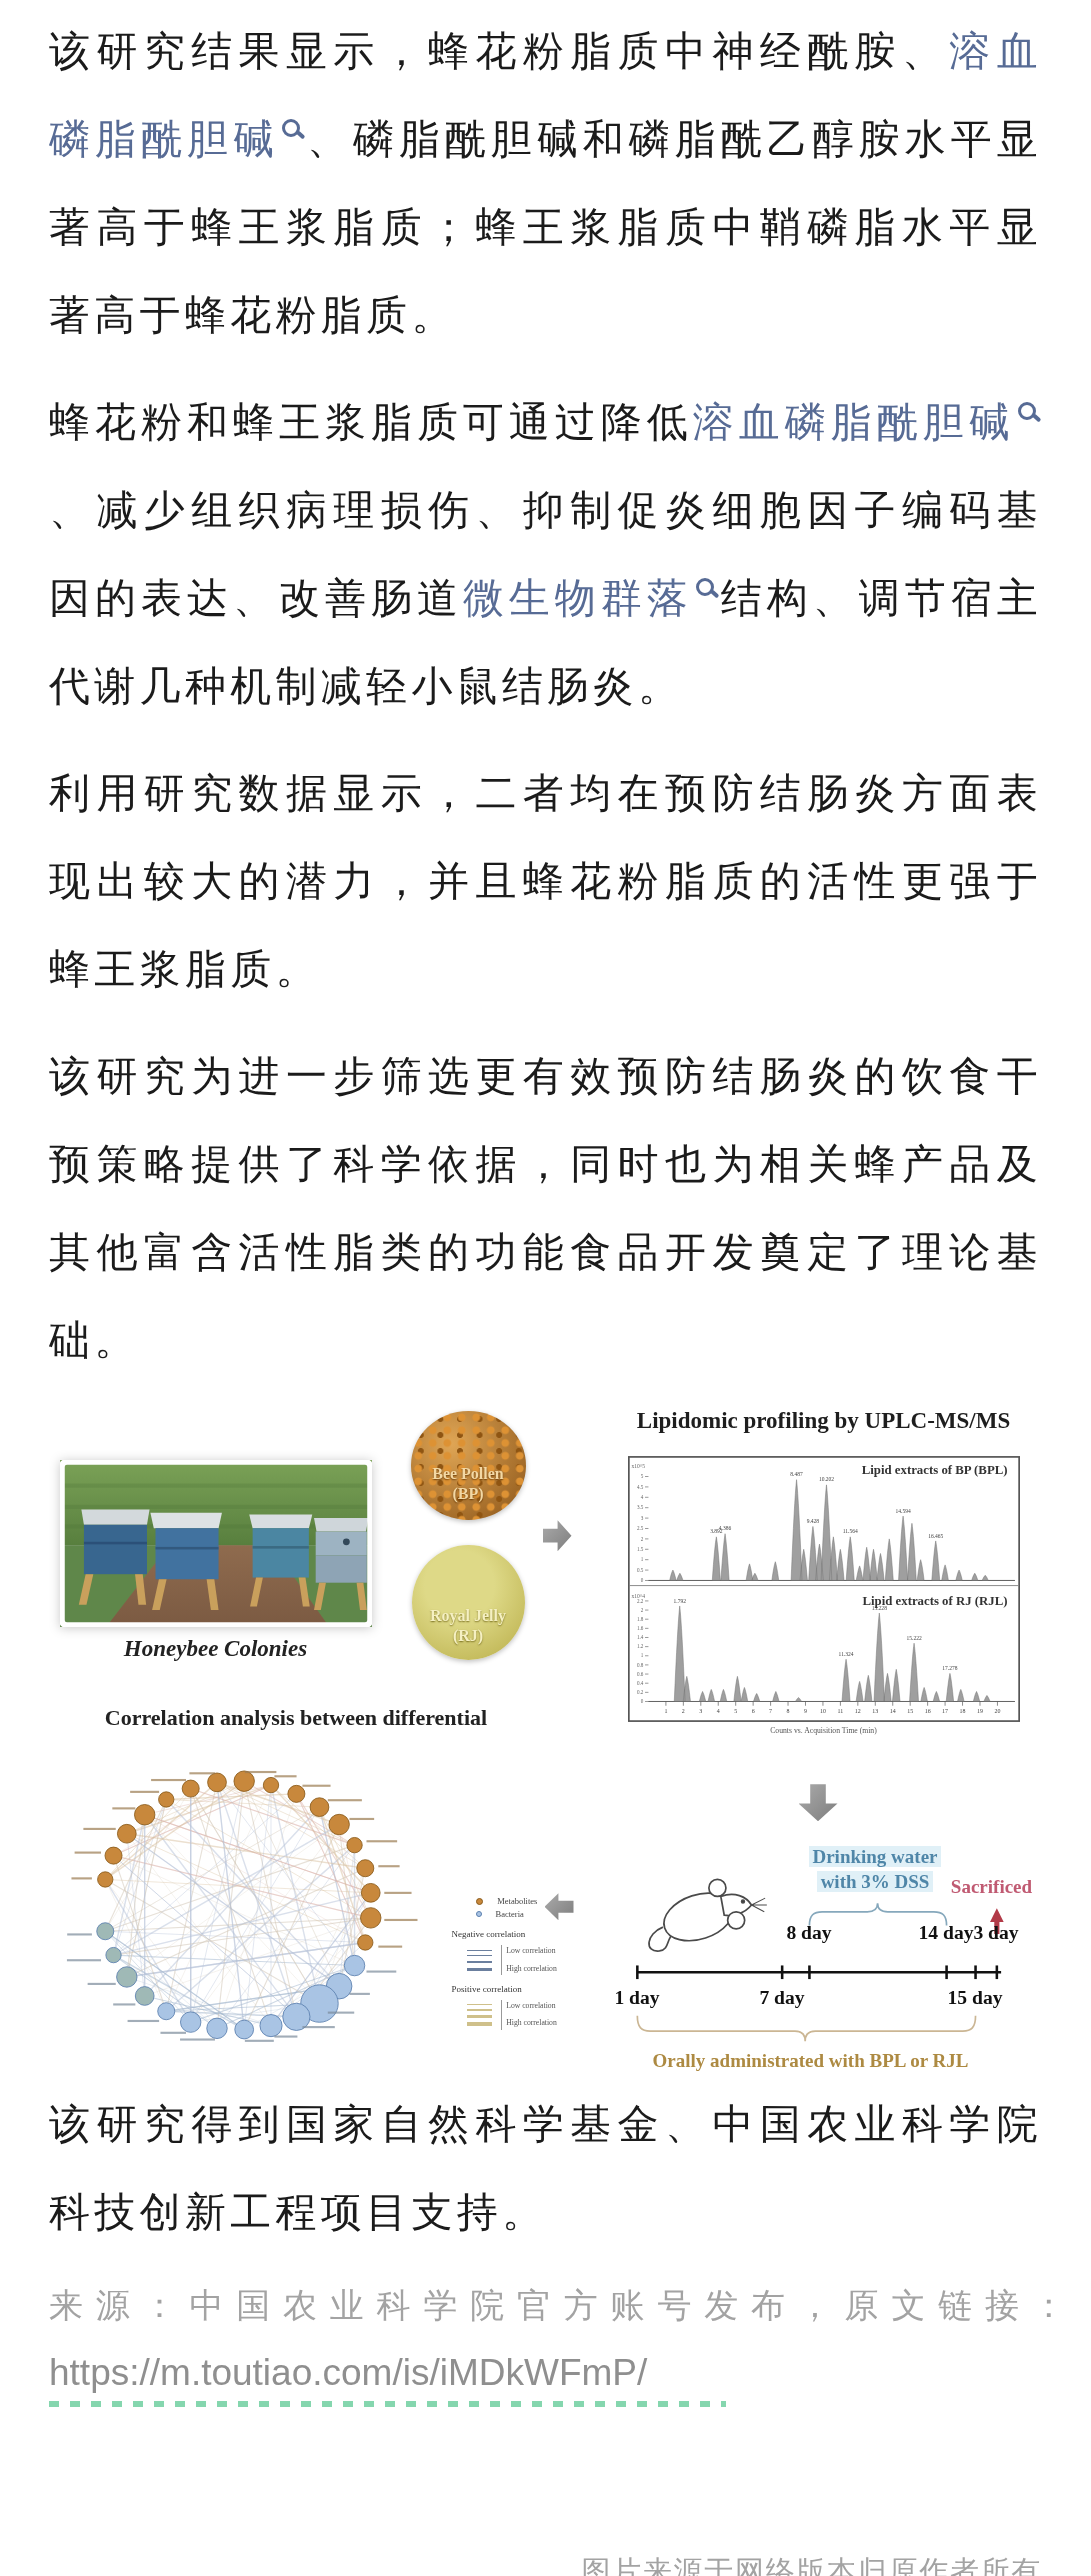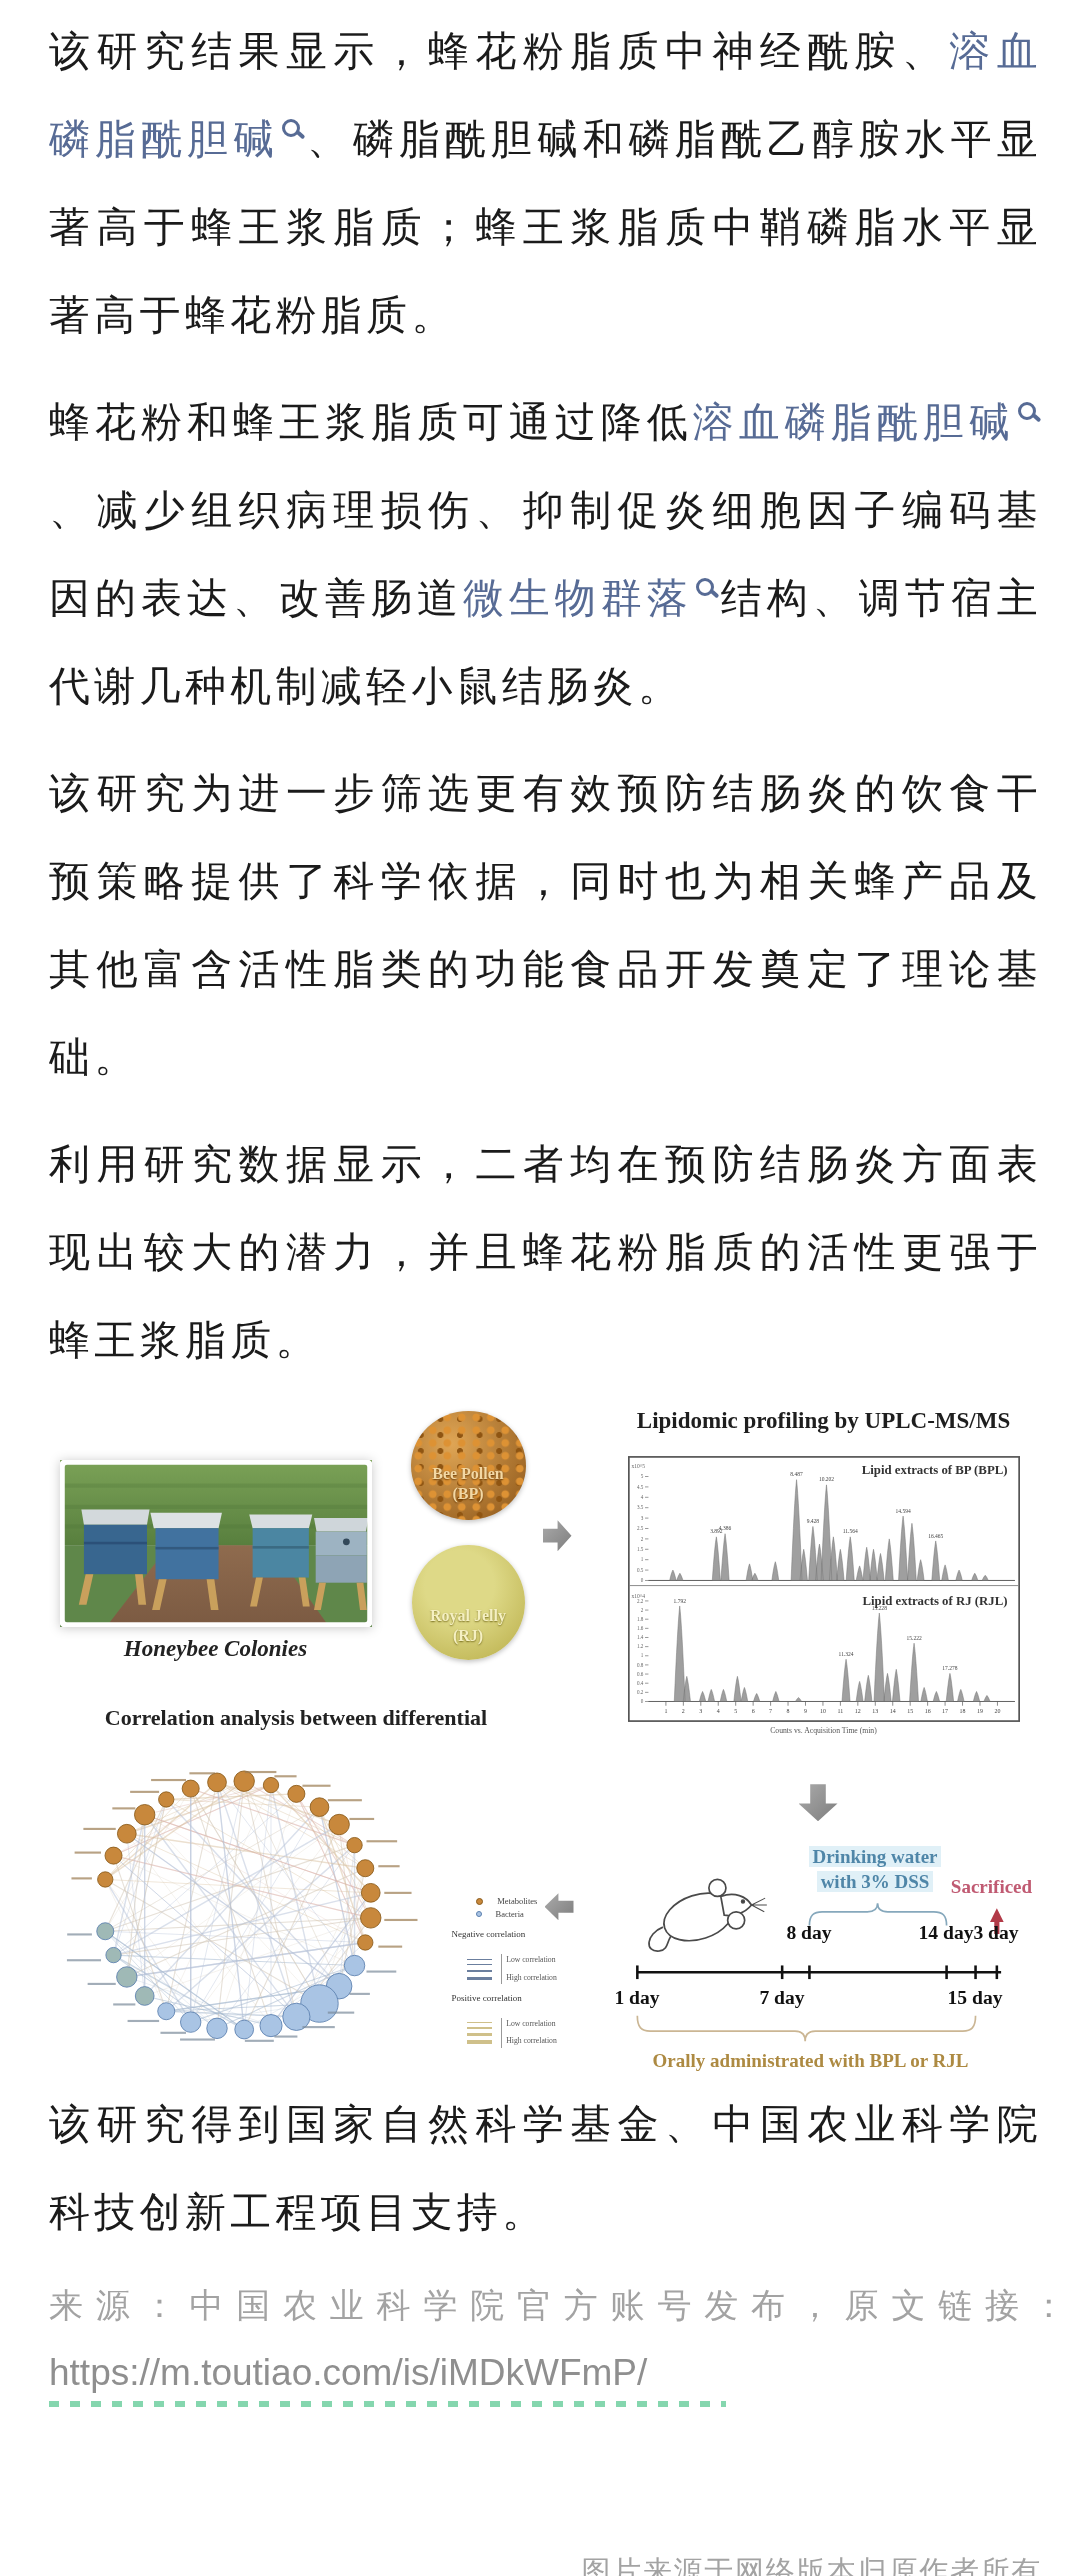--- a/index.html
+++ b/index.html
@@ -91,21 +91,21 @@
     mask-image:linear-gradient(to bottom,rgba(0,0,0,.9),transparent 85%);}
   
   .corr-caption{left:51px;top:300px;width:409px;text-align:center;font-weight:bold;font-size:22px;line-height:28px;}
   .net{left:17px;top:365px;width:379px;height:294px;}
   .legend{left:411px;top:491px;width:179px;font-size:8.5px;color:#444;line-height:12.8px;}
   .lg-row{padding-left:24px;display:flex;align-items:center;gap:14px;}
   .lg-dot{display:inline-block;width:7.7px;height:7.7px;border-radius:50%;}
   .lg-orange{background:#c8883c;border:0.9px solid #8a5a1a;}
   .lg-blue{background:#a9c4e4;border:0.9px solid #5b7fae;width:6px;height:6px;}
   .lg-title{margin-top:7.7px;font-size:9px;color:#333;}
-  .lg-block{display:flex;gap:8.5px;margin-top:13px;padding-left:15.3px;}
+  .lg-block{display:flex;gap:8.5px;margin-top:4px;padding-left:15.3px;}
   .lg-lines i{display:block;width:25.6px;margin:4.3px 0;}
   .lg-neg i{background:#6b7f9e;}
   .lg-pos i{background:#cfc08a;}
   .lg-range{display:flex;flex-direction:column;justify-content:space-between;font-size:7.7px;color:#555;
     border-left:0.9px solid #999;padding-left:4.3px;}
   
   .timeline{left:558px;top:436px;width:443px;height:233px;}
   .tl-text{position:absolute;text-align:center;font-weight:bold;}
   .day{font-size:19.6px;color:#111;width:77px;}
   .drink{left:183px;top:3.4px;width:187px;font-size:19px;line-height:25px;color:#4f86a8;}
@@ -113,22 +113,22 @@
   .sacr{left:342px;top:36px;width:102px;font-size:19px;color:#c05a72;}
   .oral{left:29px;top:210px;width:366px;font-size:19px;color:#ad8a42;}
 </style>
 </head>
 <body>
 
 <article>
 
   <p class="body"><span>该研究结果显示，蜂花粉脂质中神经酰胺、</span><span class="inline-link">溶血磷脂酰胆碱</span><span class="q-icon"></span><span>、磷脂酰胆碱和磷脂酰乙醇胺水平显著高于蜂王浆脂质；蜂王浆脂质中鞘磷脂水平显著高于蜂花粉脂质。</span></p>
   <p class="body"><span>蜂花粉和蜂王浆脂质可通过降低</span><span class="inline-link">溶血磷脂酰胆碱</span><span class="q-icon"></span><span>、减少组织病理损伤、抑制促炎细胞因子编码基因的表达、改善肠道</span><span class="inline-link">微生物群落</span><span class="q-icon"></span><span>结构、调节宿主代谢几种机制减轻小鼠结肠炎。</span></p>
+  <p class="body"><span>利用研究数据显示，二者均在预防结肠炎方面表现出较大的潜力，并且蜂花粉脂质的活性更强于蜂王浆脂质。</span></p>
   <p class="body"><span>该研究为进一步筛选更有效预防结肠炎的饮食干预策略提供了科学依据，同时也为相关蜂产品及其他富含活性脂类的功能食品开发奠定了理论基础。</span></p>
-  <p class="body"><span>利用研究数据显示，二者均在预防结肠炎方面表现出较大的潜力，并且蜂花粉脂质的活性更强于蜂王浆脂质。</span></p>
 
   <div class="fig">
 
     <svg class="abs fig-photo" viewBox="0 0 366 196" width="312" height="167">
       <defs>
         <linearGradient id="gr" x1="0" y1="0" x2="0" y2="1">
           <stop offset="0" stop-color="#7ba257"></stop>
             <stop offset="1" stop-color="#587f3e"></stop>
         </linearGradient>
         <linearGradient id="dr" x1="0" y1="0" x2="0" y2="1">

